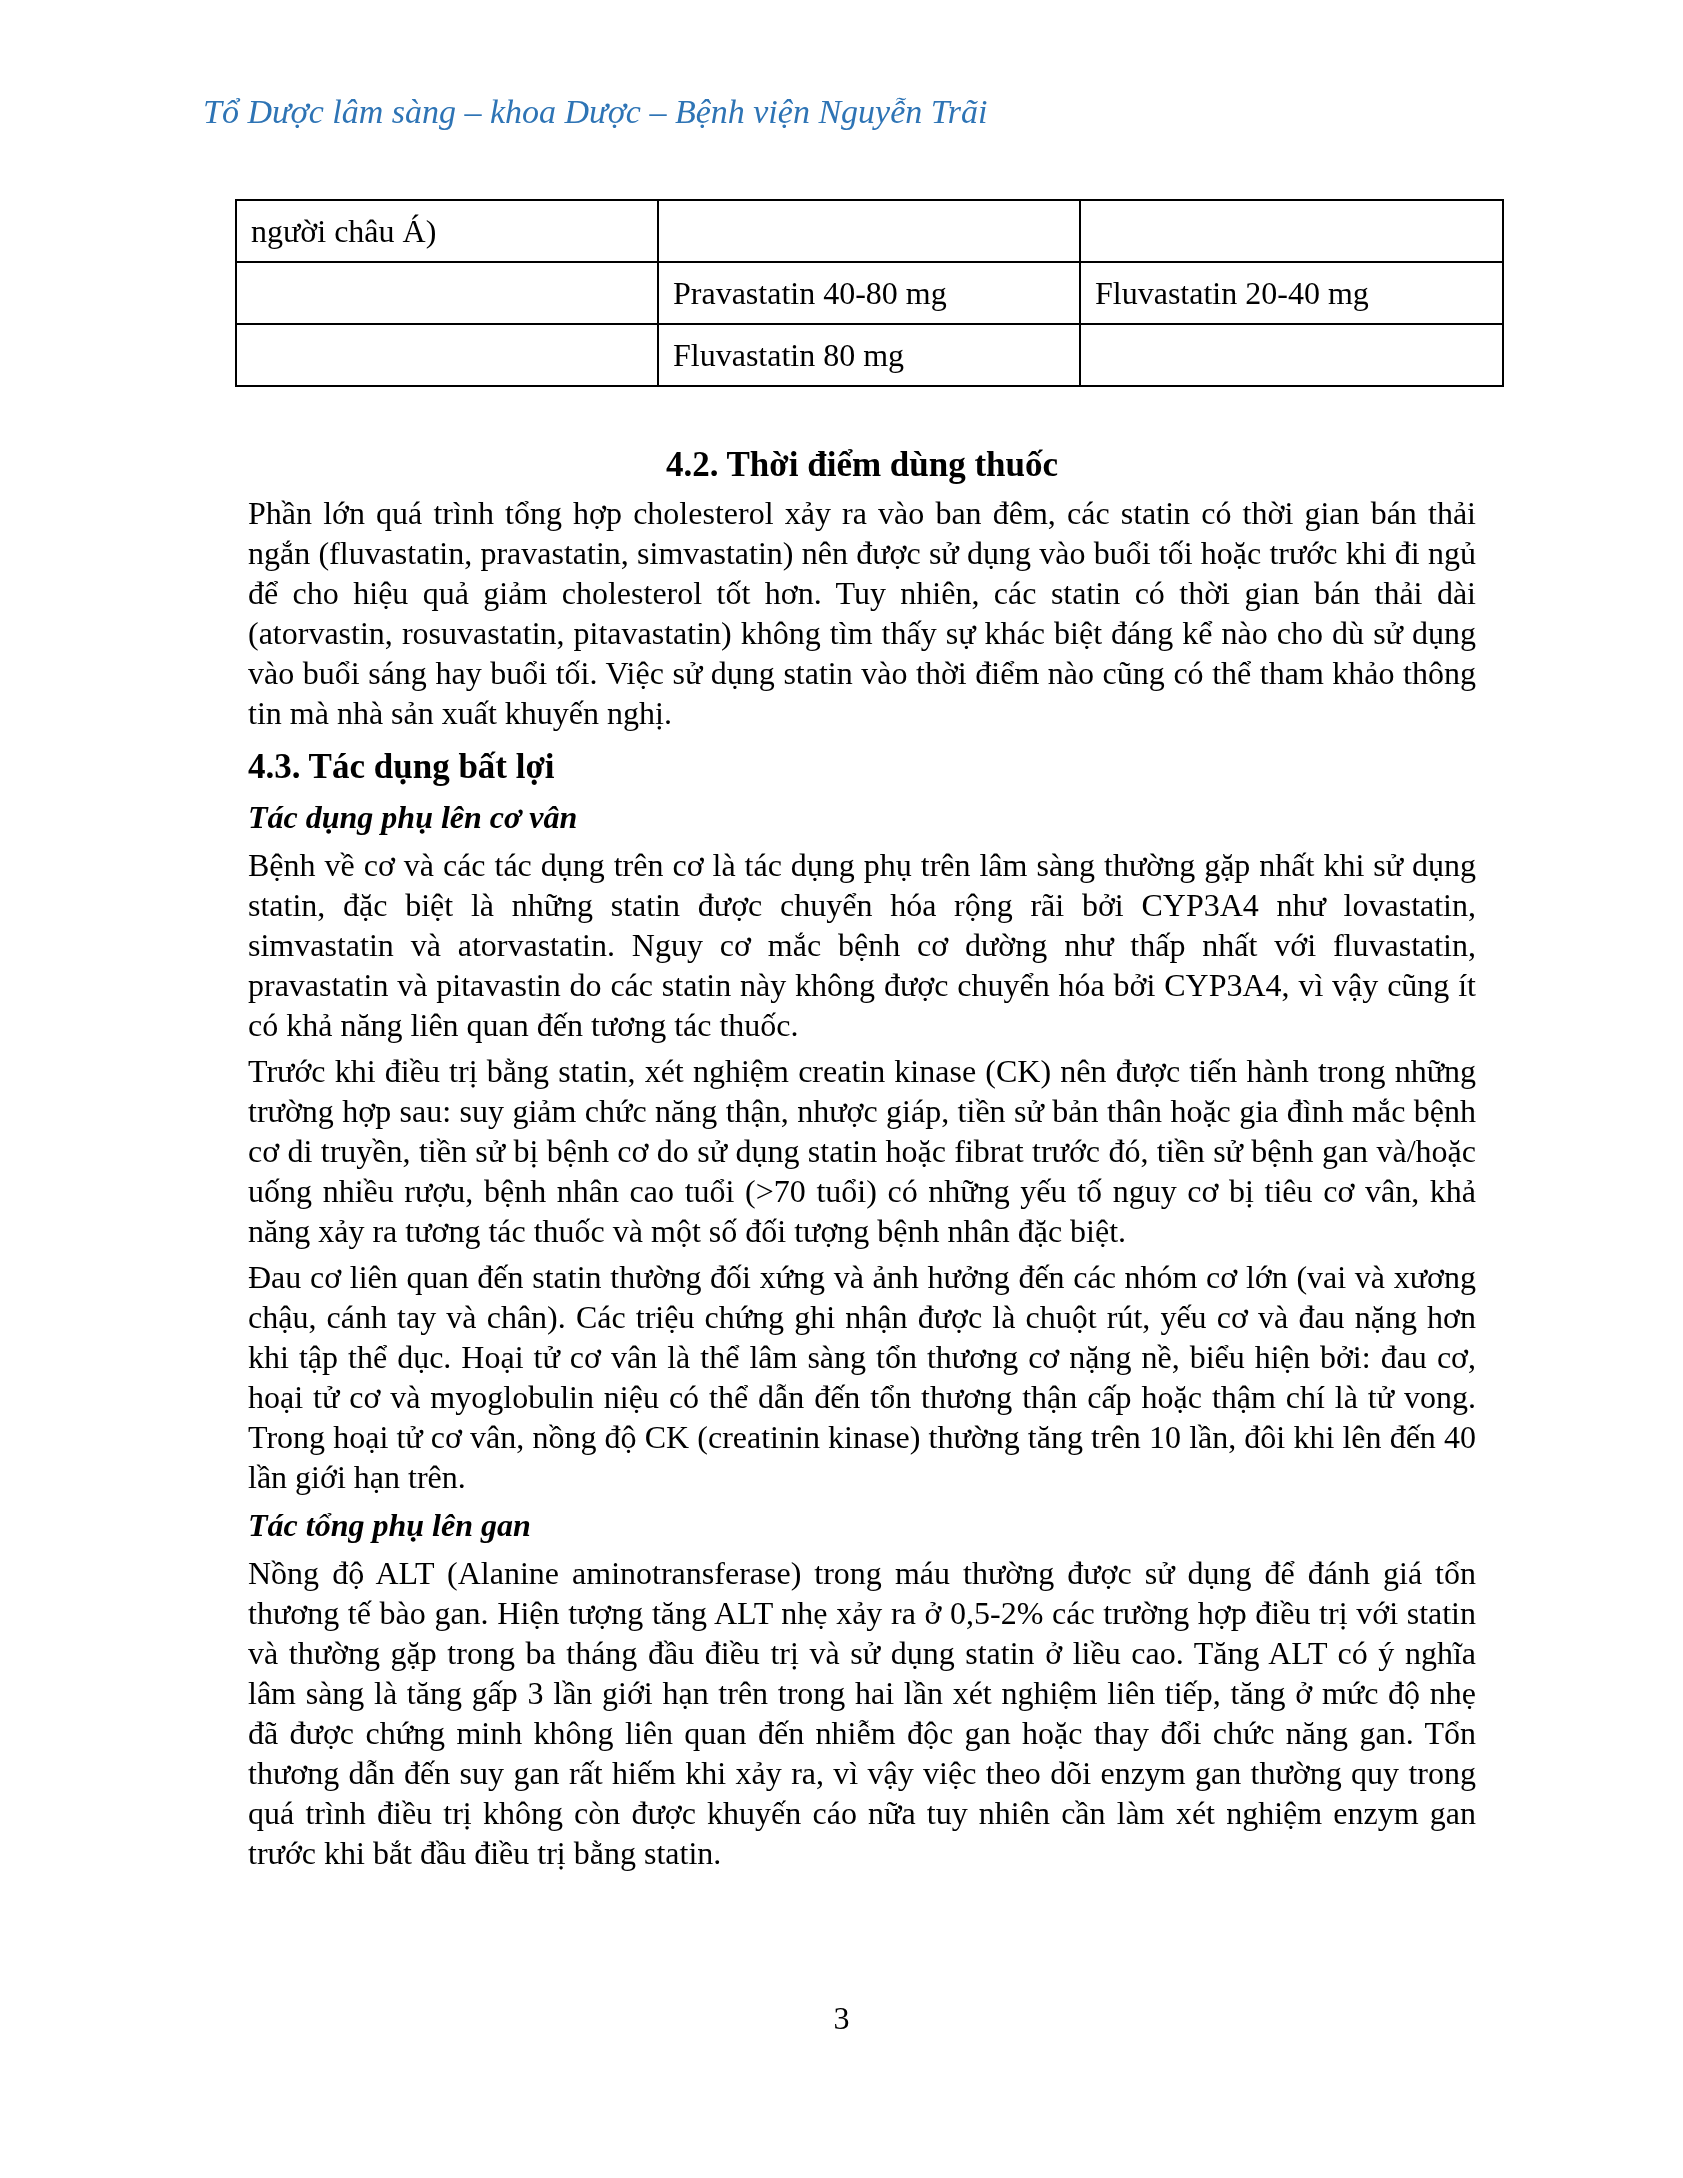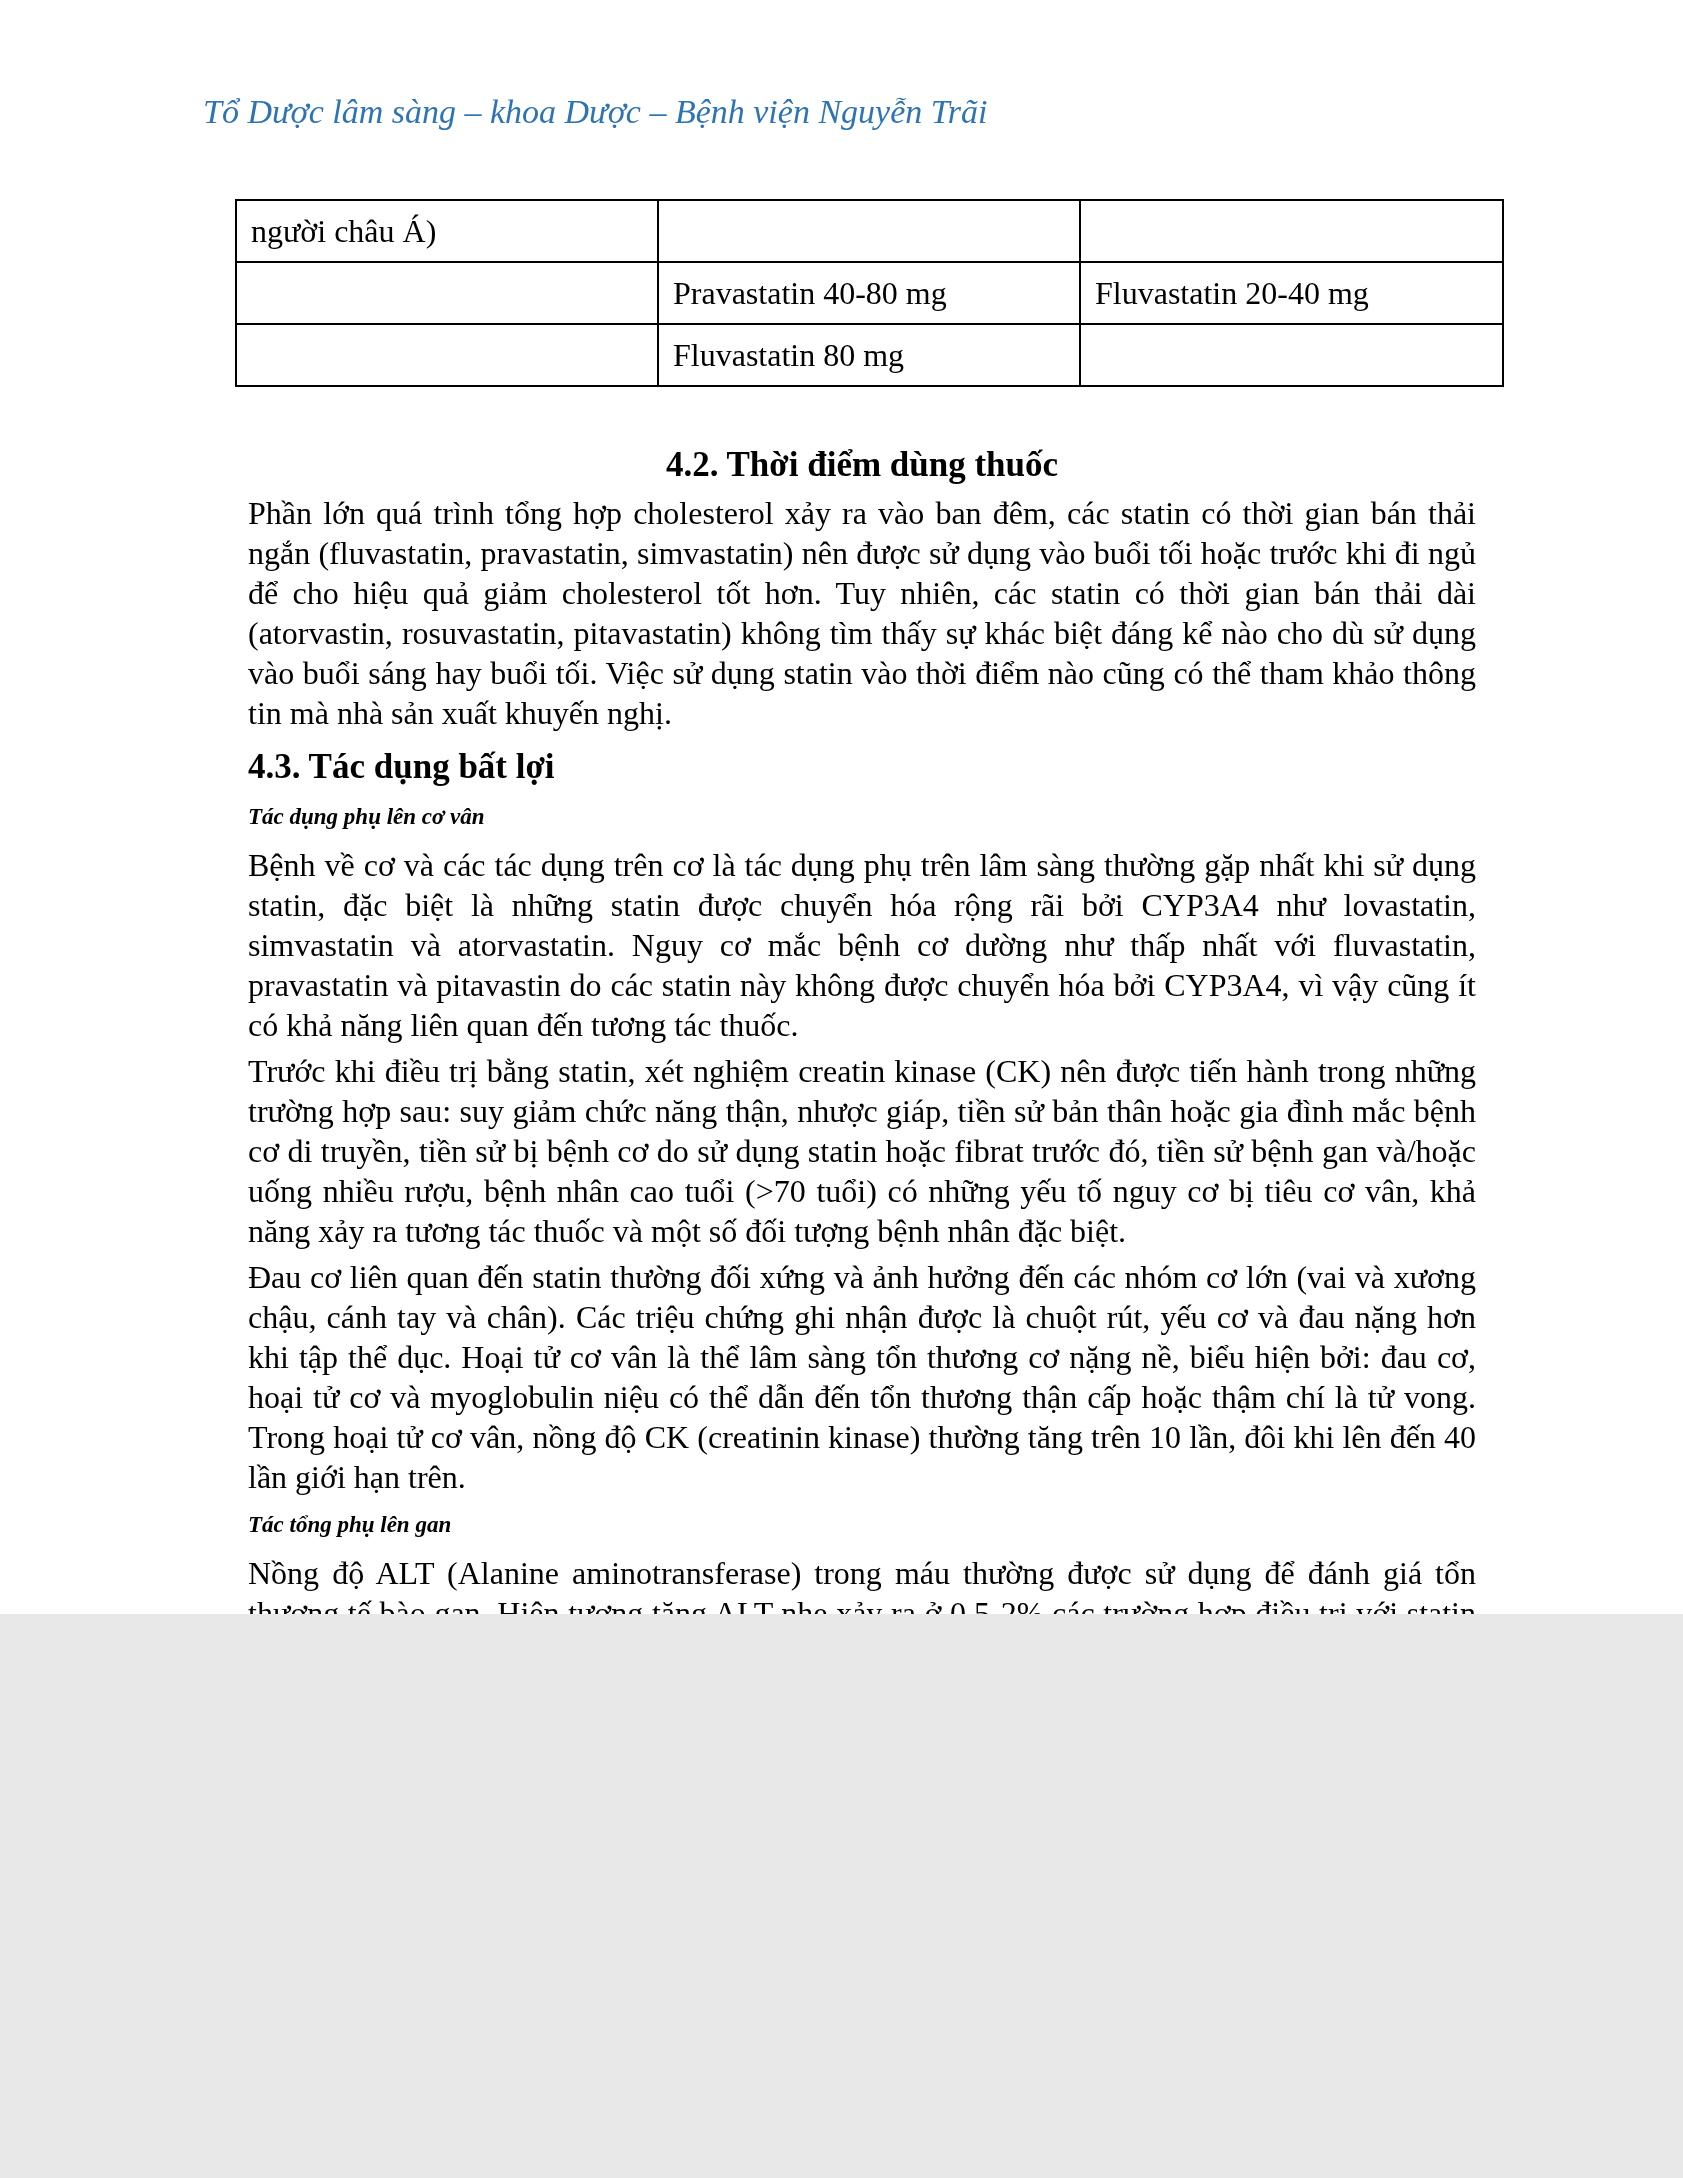--- a/index.html
+++ b/index.html
@@ -1,19 +1,19 @@
 <!DOCTYPE html>
 <html><head>
 <meta charset="utf-8">
 <style>
   html, body { margin: 0; padding: 0; background: #e8e8e8; }
   .page {
     position: relative;
     width: 1683px;
-    height: 1614px;
+    height: 2178px;
     background: #ffffff;
     font-family: "Liberation Serif", "DejaVu Serif", serif;
     color: #000000;
     overflow: hidden;
   }
   .doc-header {
     position: absolute;
     left: 203px;
     top: 87px;
     font-style: italic;
@@ -50,21 +50,21 @@
   }
   .content h2 {
     font-size: 35px;
     font-weight: bold;
     line-height: 44px;
     margin: 12px 0 0 0;
     text-align: left;
   }
   .content h2.first { margin-top: 0; text-align: center; }
   .content h3 {
-    font-size: 23px;
+    font-size: 32px;
     font-weight: bold;
     font-style: italic;
     line-height: 44px;
     margin: 6px 0 0 0;
     text-align: left;
   }
   .content p { margin: 6px 0 0 0; }
   .page-number {
     position: absolute;
     top: 1996px;

